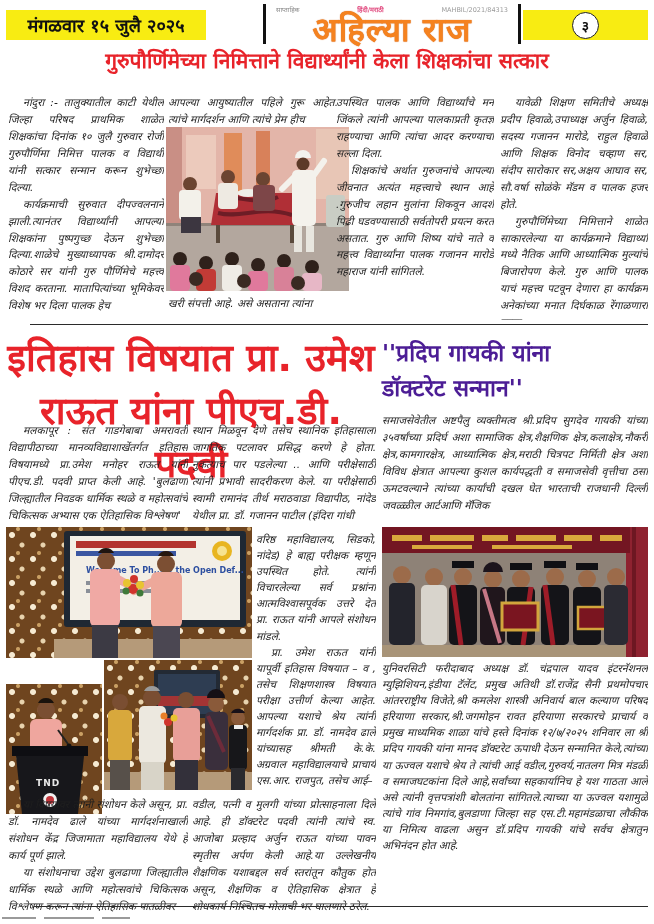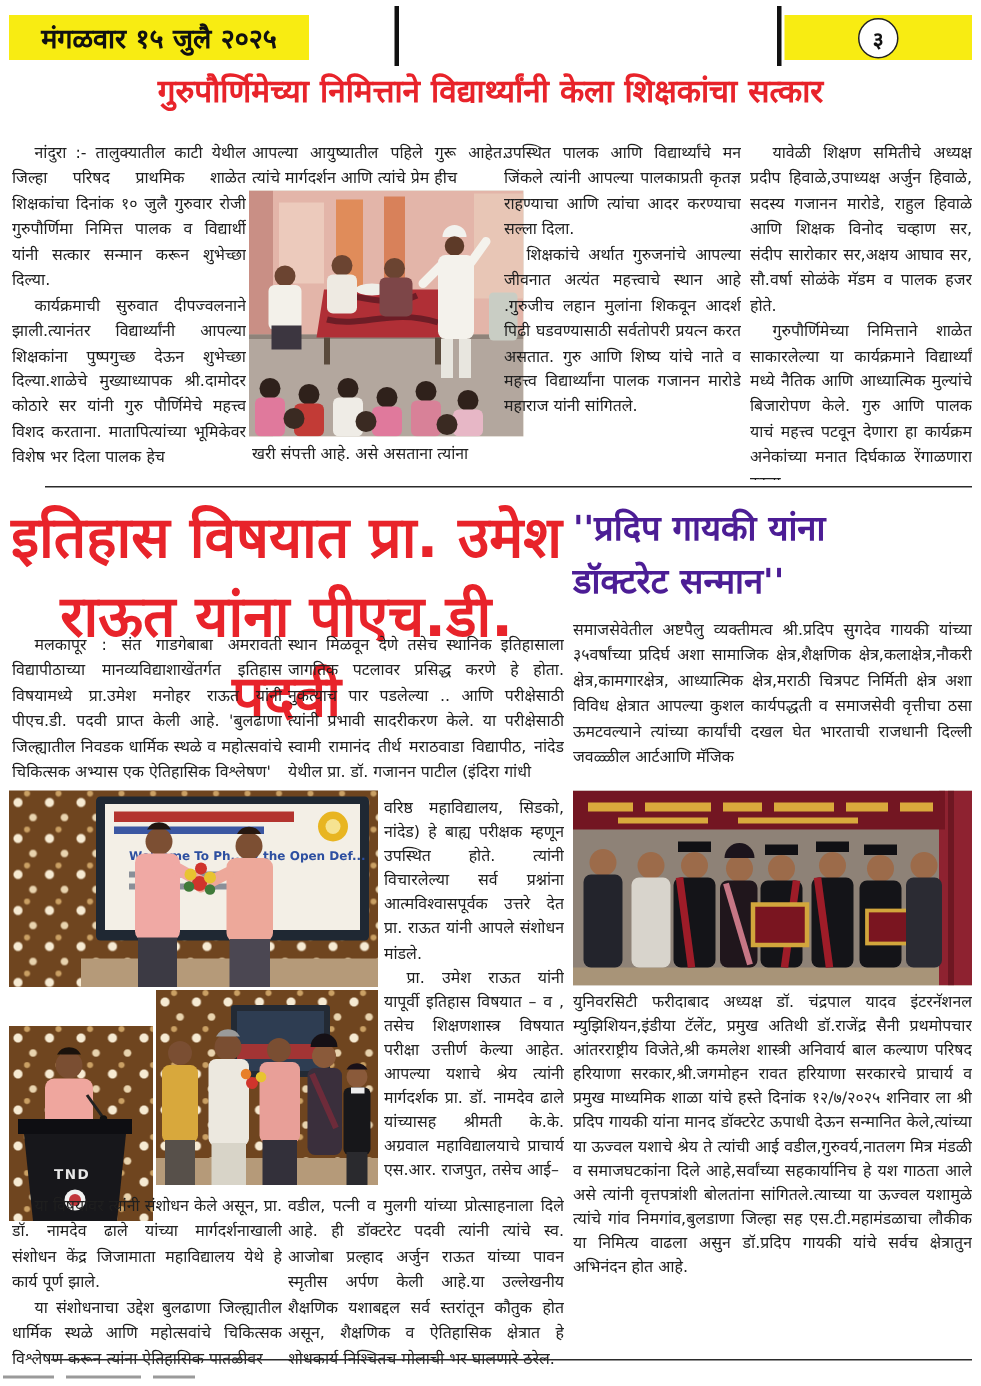--- a/index.html
+++ b/index.html
@@ -23,21 +23,21 @@
   .pagecircle{
     width:25px;height:25px;border:1.6px solid #222;border-radius:50%;background:#fff;
     display:flex;align-items:center;justify-content:center;font-size:14px;font-weight:bold;color:#111;
   }
   .headline-red{color:#e8232a;font-weight:800;text-align:center;}
   .headline-mag{color:#4c1d95;font-weight:800;text-align:left;}
   .h1size{font-size:21px;line-height:1.2;}
   .h2size{font-size:38px;line-height:1.4;}
   .h3size{font-size:23px;line-height:1.5;}
   .bodytext{font-size:10.6px;line-height:1.6;text-align:justify;color:#1f1f1f;overflow:hidden;}
-  .bodytext p{margin:0;text-indent:15px;}
+  .bodytext p{margin:0;text-indent:15px;font-style:italic;}
   .bodytext p.noind{text-indent:0;}
   .tight{line-height:1.52;}
   .rule{background:#2b2b2b;}
   .photo{overflow:hidden;background:#d8d0c4;}
   .photo svg{display:block;}
   .batikbg{
     background-color:#6f451f;
     background-image:
       radial-gradient(circle at 6px 8px,  #f6ead2 0 2.5px, rgba(246,234,210,0) 3.5px),
       radial-gradient(circle at 16px 18px,#e8d3ae 0 2px,   rgba(232,211,174,0) 3px),
@@ -50,20 +50,28 @@
 </head>
 <body>
 
 <div class="page">
 
   <div class="abs yellowbar datebar" style="left:6px;top:10px;width:200px;height:30px;">
     <span>मंगळवार १५ जुलै २०२५</span>
   </div>
 
   <div class="abs vbar" style="left:263px;top:4px;height:40px;"></div>
+  <div class="abs" style="left:266px;top:2px;width:252px;height:44px;">
+    <div class="mast-top">
+      <span class="edition">साप्ताहिक</span>
+      <span class="lang">हिंदी/मराठी</span>
+      <span class="regno">MAHBIL/2021/84313</span>
+    </div>
+    <div class="mast-title">अहिल्या राज</div>
+  </div>
   <div class="abs vbar" style="left:518px;top:4px;height:40px;"></div>
 
   <div class="abs yellowbar" style="left:523px;top:10px;width:125px;height:30px;">
     <div class="pagecircle">
       <span>३</span>
     </div>
   </div>
 
   <div class="abs headline-red h1size" style="left:2px;top:49px;width:650px;">गुरुपौर्णिमेच्या निमित्ताने विद्यार्थ्यांनी केला शिक्षकांचा सत्कार</div>
 

